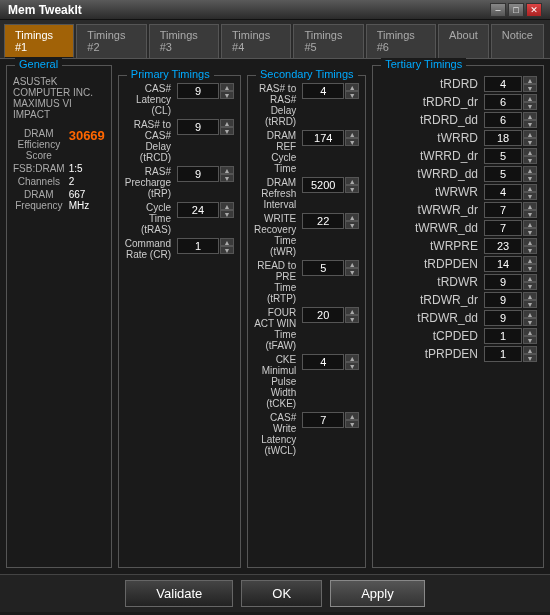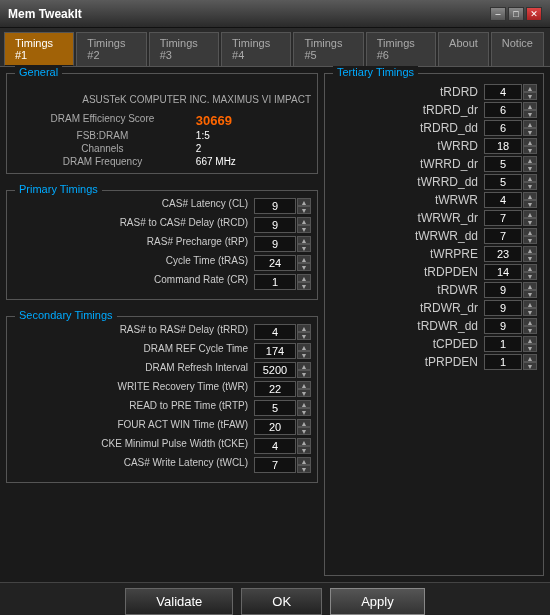--- a/index.html
+++ b/index.html
@@ -7,21 +7,21 @@
       width: 550px;
       height: 615px;
       background: #1a1a1a;
       font-family: Arial, sans-serif;
       font-size: 11px;
       color: #ccc;
       overflow: hidden;
     }
     .title-bar {
       background: linear-gradient(to bottom, #5a5a5a, #2a2a2a);
-      height: 28px;
+      height: 20px;
       display: flex;
       align-items: center;
       justify-content: space-between;
       padding: 0 8px;
       border-bottom: 1px solid #111;
       gap: 32px;
     }
     .title-bar-text {
       color: #fff;
       font-weight: bold;
@@ -70,21 +70,21 @@
     .main-content {
       display: flex;
       padding: 6px;
       gap: 6px;
       height: 515px;
     }
 
     .left-panel {
       flex: 1;
       display: flex;
-      flex-direction: column;
+      flex-direction: row;
       gap: 6px;
     }
 
     .right-panel {
       width: 220px;
     }
 
     .group-box {
       border: 1px solid #555;
       padding: 4px 6px 6px 6px;
@@ -105,24 +105,24 @@
       grid-template-columns: auto auto;
       gap: 2px 4px;
       margin-top: 8px;
       font-size: 10px;
     }
     .info-label { color: #aaa; text-align: center; }
     .info-value { color: #fff; }
     .info-value.highlight { color: #ff6600; font-weight: bold; font-size: 13px; }
 
     .mobo-text {
-      text-align: right;
+      text-align: left;
       color: #aaa;
       font-size: 10px;
-      margin-top: 16px;
+      margin-top: 6px;
     }
 
     .timing-row {
       display: flex;
       align-items: flex-start;
       justify-content: space-between;
       margin: 3px 0;
     }
     .timing-label {
       color: #ccc;

